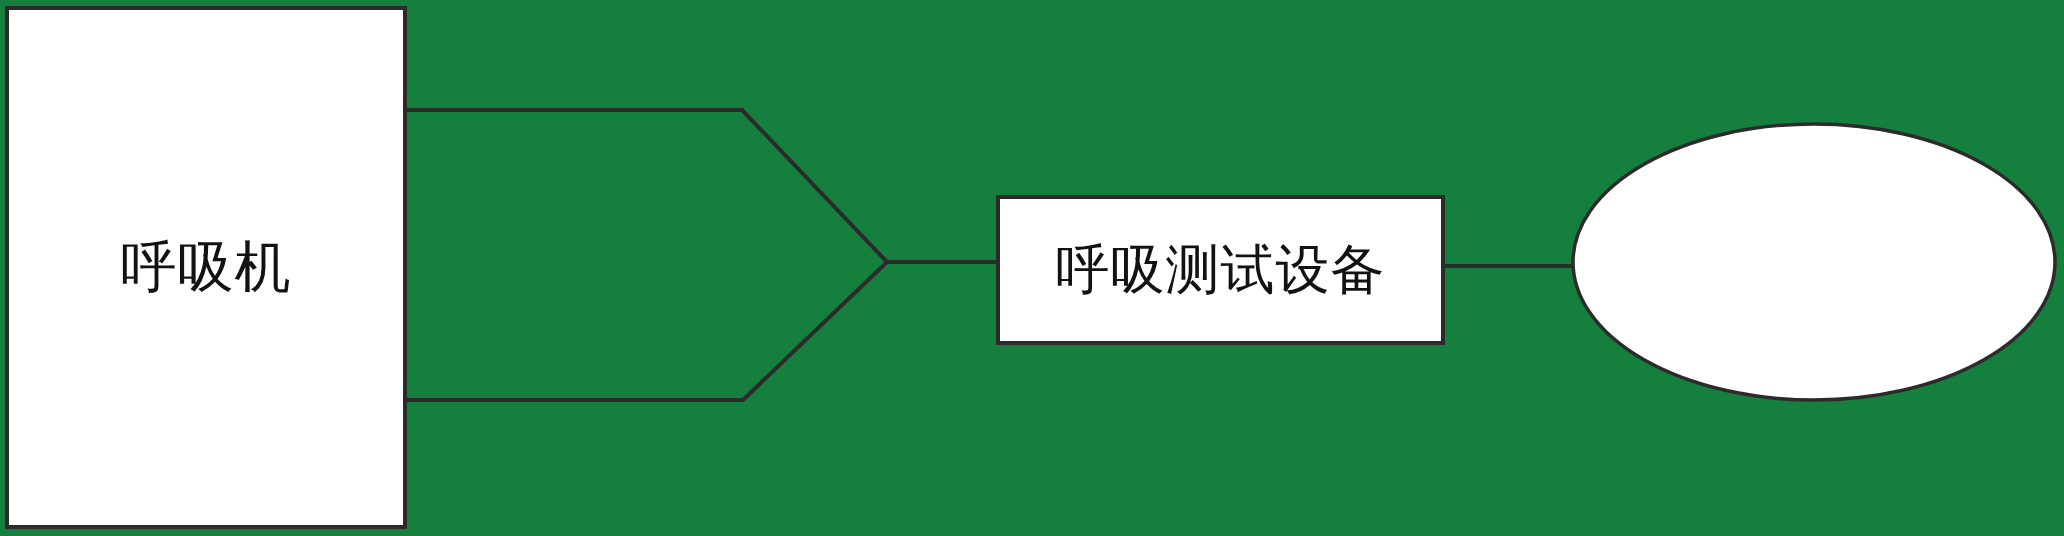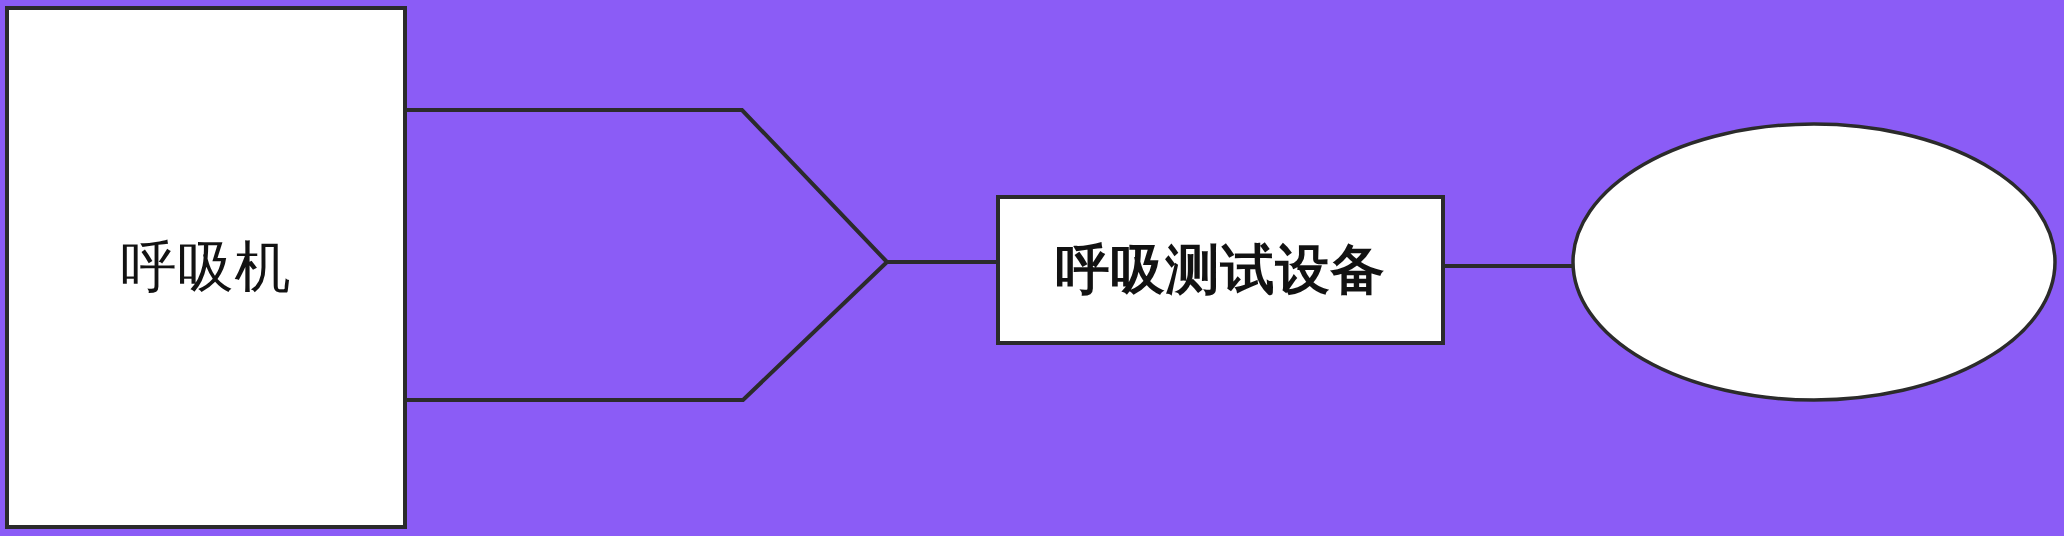--- a/index.html
+++ b/index.html
@@ -72,21 +72,21 @@
     left: 1573px;
     top: 124px;
     width: 482px;
     height: 275px;
     font-size: 54px;
   }
 </style>
 </head>
 <body>
 
-<div id="stage" style="background: #8b5cf6;">
+<div id="stage" style="background: #15803d;">
 
   <svg id="diagram-svg" viewBox="0 0 2064 536">
 
     <polyline class="connector" points="405,110 742,110 887,262" style="stroke: rgb(43, 43, 43);"></polyline>
 
     <polyline class="connector" points="405,400 743,400 887,262" style="stroke: rgb(43, 43, 43);"></polyline>
 
     <polyline class="connector" points="887,262 998,262" style="stroke: rgb(43, 43, 43);"></polyline>
 
     <polyline class="connector" points="1443,266 1575,266" style="stroke: rgb(43, 43, 43);"></polyline>
@@ -94,16 +94,16 @@
     <rect class="node-shape" x="7" y="8" width="398" height="519" style="stroke: rgb(43, 43, 43);"></rect>
 
     <rect class="node-shape" x="998" y="197" width="445" height="146" style="stroke: rgb(43, 43, 43);"></rect>
 
     <ellipse class="node-shape ellipse-shape" cx="1814" cy="262" rx="241" ry="138" style="stroke: rgb(43, 43, 43);"></ellipse>
 
   </svg>
 
   <div class="node-label" id="label-ventilator" style="color: rgb(18, 18, 18);">呼吸机</div>
 
-  <div class="node-label" id="label-test-equipment" style="color: rgb(18, 18, 18); font-weight: bold;">呼吸测试设备</div>
+  <div class="node-label" id="label-test-equipment" style="color: rgb(18, 18, 18);">呼吸测试设备</div>
 
 
 </div>
 
 </body></html>

